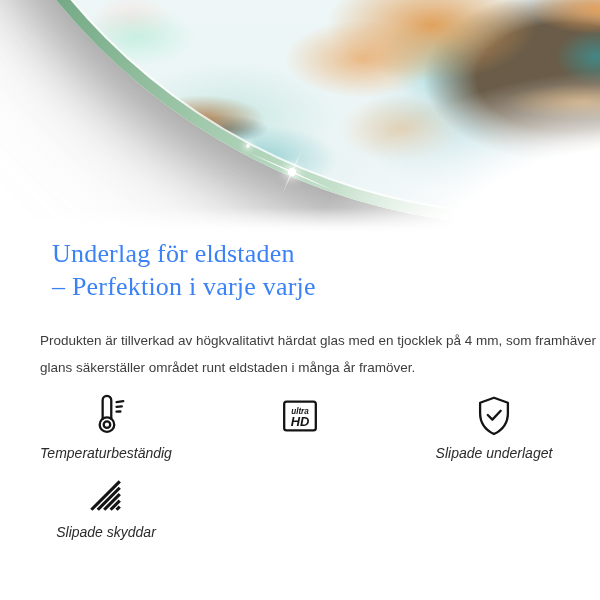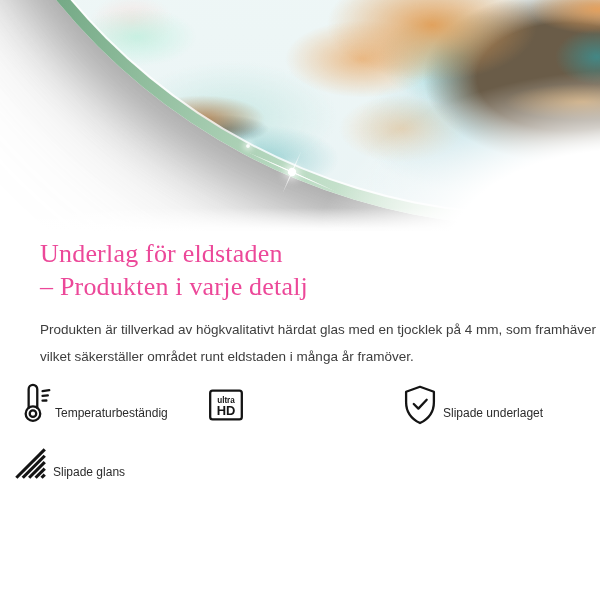--- a/index.html
+++ b/index.html
@@ -46,30 +46,30 @@
   .sparkle .ray-h{position:absolute;left:-50px;top:-1px;width:100px;height:2px;
     background:radial-gradient(closest-side,#fff 0%,rgba(255,255,255,.9) 35%,rgba(255,255,255,0) 100%);}
   .sparkle .ray-v{position:absolute;left:-1px;top:-24px;width:2px;height:48px;
     background:radial-gradient(closest-side,#fff 0%,rgba(255,255,255,0) 100%);}
   .sparkle .core{position:absolute;left:-4px;top:-4px;width:8px;height:8px;border-radius:50%;
     background:#fff;box-shadow:0 0 10px 3px rgba(255,255,255,.95);}
   .glint{position:absolute;left:246px;top:144px;width:4px;height:4px;border-radius:50%;z-index:3;
     background:rgba(255,255,255,.95);box-shadow:0 0 6px 2px rgba(255,255,255,.8);}
 
   
-  .title{margin:6px 0 0 40px;font-family:"Liberation Serif","DejaVu Serif",serif;
-    font-size:26px;line-height:33px;color:#ec4899;font-weight:400;letter-spacing:.2px;}
-  .desc{margin:13px 0 0 40px;font-size:13.5px;line-height:27px;color:#3d3d3d;}
+  .title{margin:6px 0 0 52px;font-family:"Liberation Serif","DejaVu Serif",serif;
+    font-size:26px;line-height:33px;color:#3b82f6;font-weight:400;letter-spacing:.2px;}
+  .desc{margin:24px 0 0 40px;font-size:13.5px;line-height:27px;color:#3d3d3d;}
   .desc div{white-space:nowrap;}
 
   
   .features{display:grid;grid-template-columns:repeat(3,1fr);margin:12px 9px 0;row-gap:14px;}
-  .feature{display:flex;flex-direction:row;align-items:center;}
+  .feature{display:flex;flex-direction:column;align-items:center;font-style:italic;}
   .feature svg{display:block;}
-  .feature-label{margin-top:17px;font-size:12px;color:#2b2b2b;line-height:13px;text-align:center;}
+  .feature-label{margin-top:8px;font-size:14px;color:#2b2b2b;line-height:13px;text-align:center;}
   .ico{stroke:#141414;fill:none;stroke-width:2.4;stroke-linecap:round;stroke-linejoin:round;}
   .ico-text{fill:#141414;font-family:"Liberation Sans",sans-serif;text-anchor:middle;}
 </style>
 </head>
 <body>
 
 <div class="page">
 
   <div class="hero">
     <div class="glass">
@@ -79,26 +79,26 @@
     <div class="glint"></div>
     <div class="sparkle">
       <div class="ray-h"></div>
       <div class="ray-v"></div>
       <div class="core"></div>
     </div>
   </div>
 
   <div class="title">
     <div>Underlag för eldstaden</div>
-    <div>– Produkten i varje detalj</div>
+    <div>– Perfektion i varje varje</div>
   </div>
 
   <div class="desc">
     <div>Produkten är tillverkad av högkvalitativt härdat glas med en tjocklek på 4 mm, som framhäver</div>
-    <div>vilket säkerställer området runt eldstaden i många år framöver.</div>
+    <div>glans säkerställer området runt eldstaden i många år framöver.</div>
   </div>
 
   <div class="features">
 
     <div class="feature">
       <svg width="46" height="46" viewBox="0 0 48 48">
         <path class="ico" d="M20.5 27 V7.5 a4.5 4.5 0 0 1 9 0 V27"></path>
         <circle class="ico" cx="25" cy="33" r="7.6"></circle>
         <circle class="ico" cx="25" cy="33" r="3.4"></circle>
         <line class="ico" x1="35" y1="9.5" x2="42" y2="8.5" stroke-width="2.1"></line>
@@ -128,18 +128,18 @@
     <div class="feature">
       <svg width="44" height="44" viewBox="0 0 48 48">
         <g stroke="#141414" stroke-width="3.4" stroke-linecap="butt">
           <line x1="8" y1="39" x2="39" y2="8"></line>
           <line x1="15" y1="39" x2="39" y2="15"></line>
           <line x1="22" y1="39" x2="39" y2="22"></line>
           <line x1="29" y1="39" x2="39" y2="29"></line>
           <line x1="35.5" y1="39" x2="39" y2="35.5"></line>
         </g>
       </svg>
-      <div class="feature-label">Slipade glans</div>
+      <div class="feature-label">Slipade skyddar</div>
     </div>
 
 
   </div>
 </div>
 
 </body></html>

